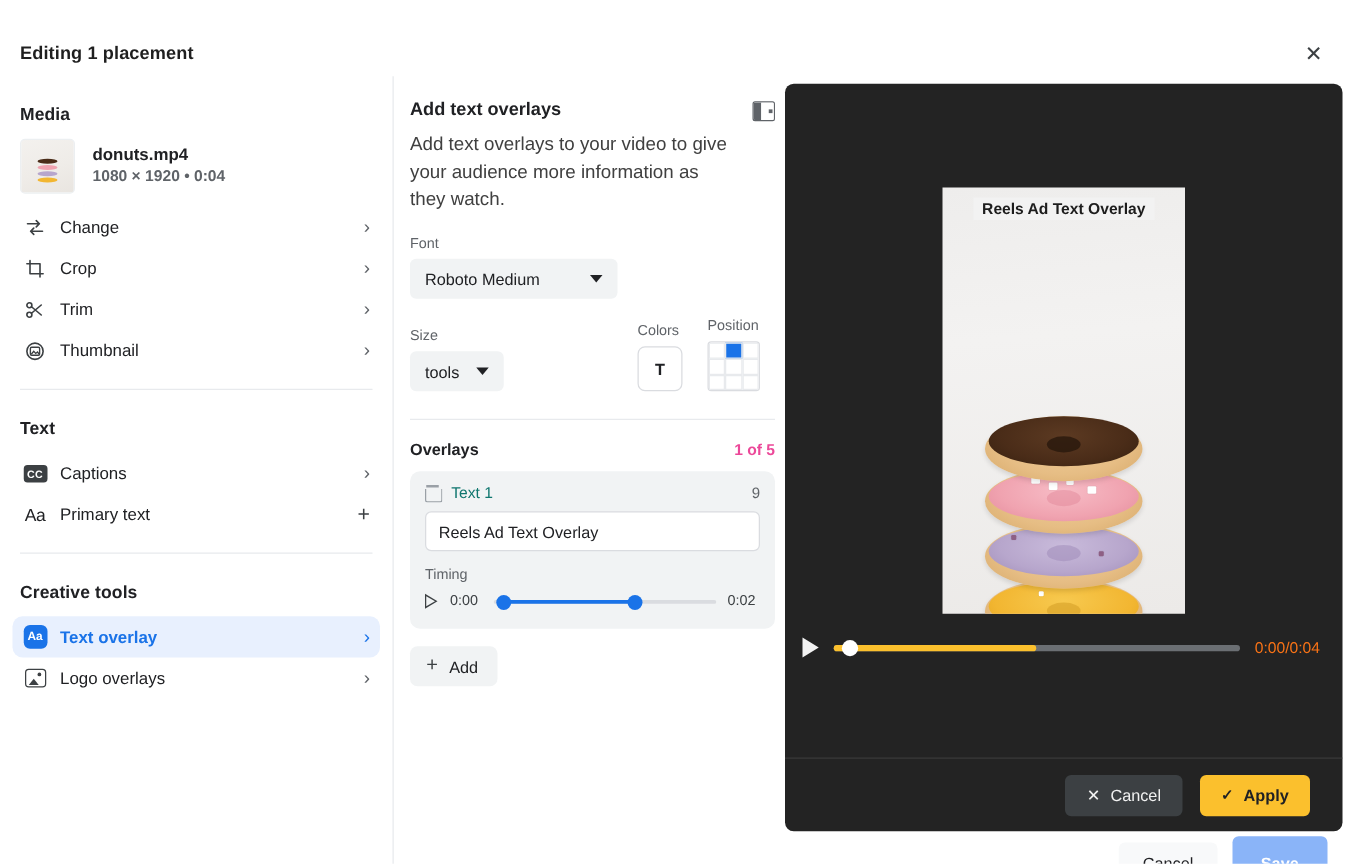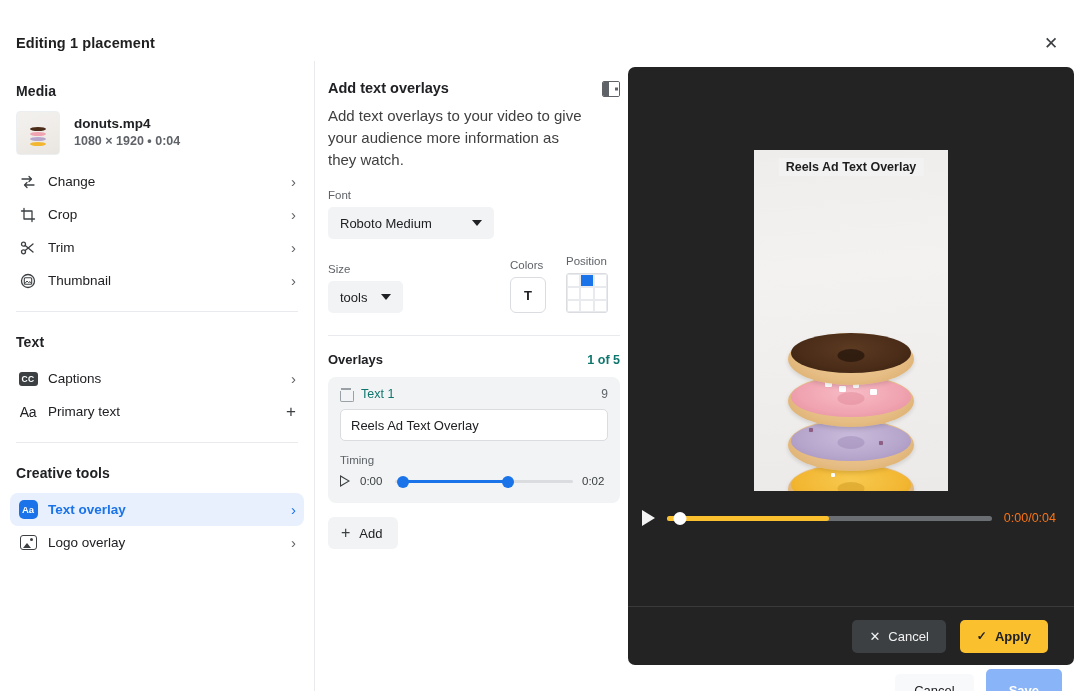--- a/index.html
+++ b/index.html
@@ -123,21 +123,21 @@
     overflow: hidden; cursor: pointer;
   }
   .pos-grid span { border: .5px solid #e8eaed; }
   .pos-grid span.sel { background: #1a73e8; }
 
   .overlays-head {
     display: flex; align-items: center; justify-content: space-between;
     border-top: 1px solid #e8eaed; margin-top: 22px; padding-top: 16px;
   }
   .overlays-label { font-size: 13px; font-weight: bold; color: #202124; }
-  .overlays-count { font-size: 12.5px; font-weight: bold; color: #0f766e; }
+  .overlays-count { font-size: 12.5px; font-weight: bold; color: #ec4899; }
   .overlay-card { background: #f1f3f4; border-radius: 8px; padding: 10px 12px 14px; margin-top: 10px; }
   .ov-top { display: flex; align-items: center; gap: 9px; }
   .trash {
     width: 12px; height: 13px; position: relative; flex: none; cursor: pointer; margin-top: 1px;
   }
   .trash::before {
     content: ""; position: absolute; left: 0; top: 2.5px; width: 12px; height: 10.5px;
     border: 1.3px solid #9aa0a6; border-top: none; border-radius: 0 0 2px 2px;
   }
   .trash::after {
@@ -370,21 +370,21 @@
           <span class="aa-badge">Aa</span>
         </span>
       <span class="lbl">Text overlay</span>
       <span class="chev">›</span>
     </div>
 
     <div class="nav-item">
       <span class="ico">
           <span class="img-ico"></span>
         </span>
-      <span class="lbl">Logo overlay</span>
+      <span class="lbl">Logo overlays</span>
       <span class="chev">›</span>
     </div>
   </div>
 
   <div class="middle">
     <div class="mid-head">
       <div class="mid-title">Add text overlays</div>
       <div class="panel-toggle">
           <i></i>
           <u></u>

